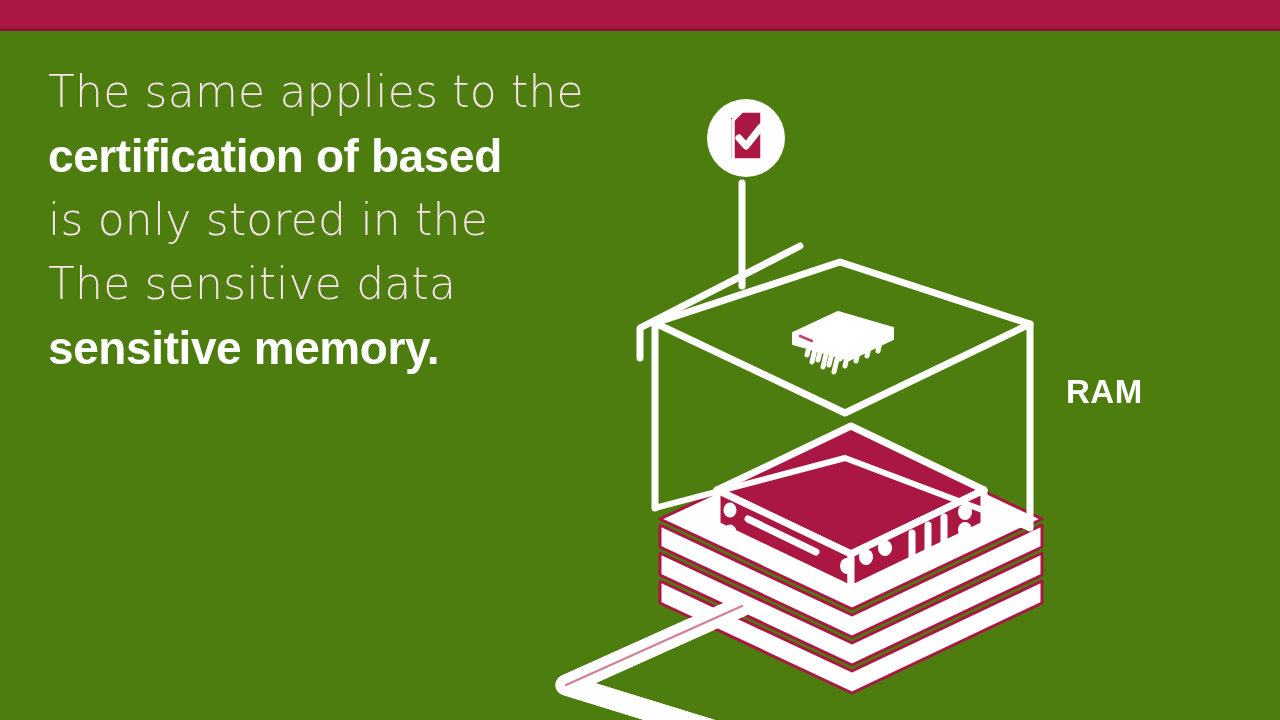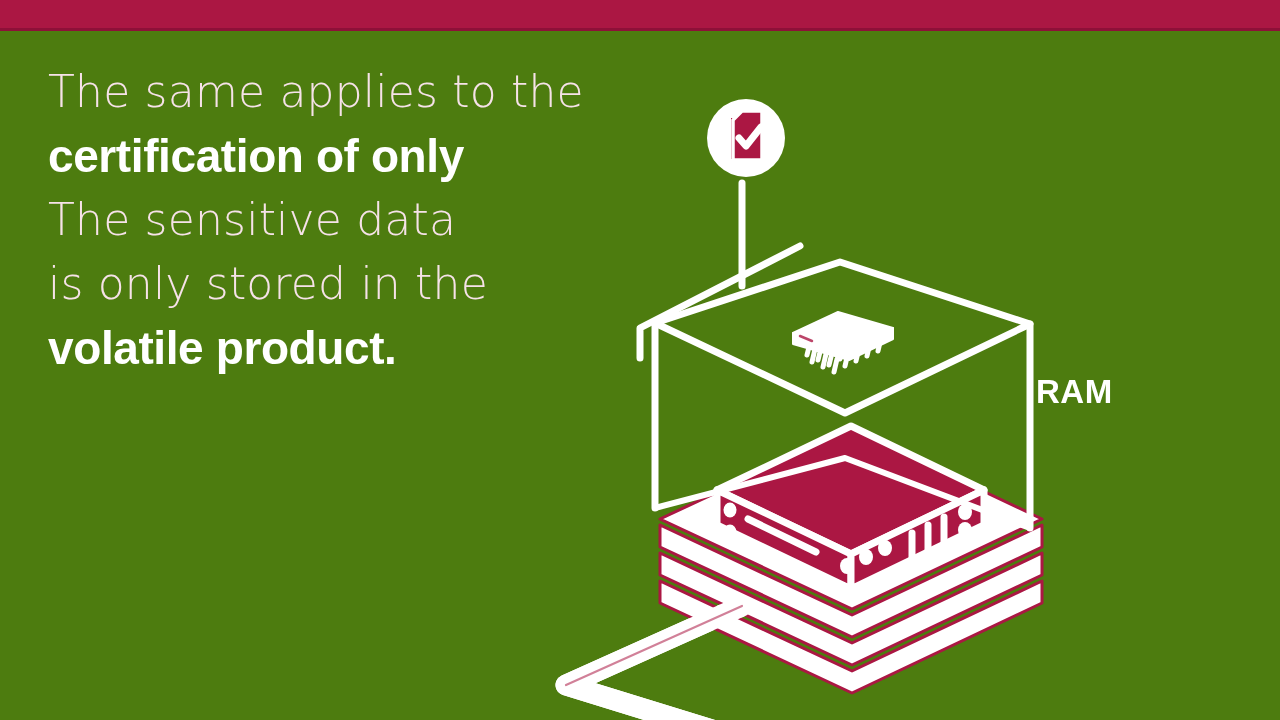--- a/index.html
+++ b/index.html
@@ -49,21 +49,21 @@
   .tline.bold {
     font-weight:700;
     color:#ffffff;
     font-size:46px;
     letter-spacing:-0.4px;
   }
 
   
   #ram-label {
     position:absolute;
-    left:1036px; top:345px;
+    left:1066px; top:345px;
     color:#ffffff;
     font-size:33px;
     font-weight:700;
     letter-spacing:0.5px;
     z-index:30;
   }
 
   
   #artwork {
     position:absolute;
@@ -180,21 +180,21 @@
                  M 731,90 L 731,95 L 731,131" fill="#ab1743" stroke="#ffffff" stroke-width="0"></path>
         <path d="M 733,92 L 742,83 L 762,83 L 762,132 L 733,132 Z" fill="#ab1743" stroke="#ffffff" stroke-width="3.5" stroke-linejoin="round"></path>
         <path d="M 739,110 L 746,118 L 761,99" fill="none" stroke="#ffffff" stroke-width="7" stroke-linecap="round" stroke-linejoin="round"></path>
       </g>
 
     </g>
   </svg>
 
   <div id="caption">
     <span class="tline light">The same applies to the</span>
-    <span class="tline bold">certification of only</span>
+    <span class="tline bold">certification of based</span>
+    <span class="tline light">is only stored in the</span>
     <span class="tline light">The sensitive data</span>
-    <span class="tline light">is only stored in the</span>
-    <span class="tline bold">volatile product.</span>
+    <span class="tline bold">sensitive memory.</span>
   </div>
 
   <div id="ram-label">RAM</div>
 
 </div>
 
 </body></html>

